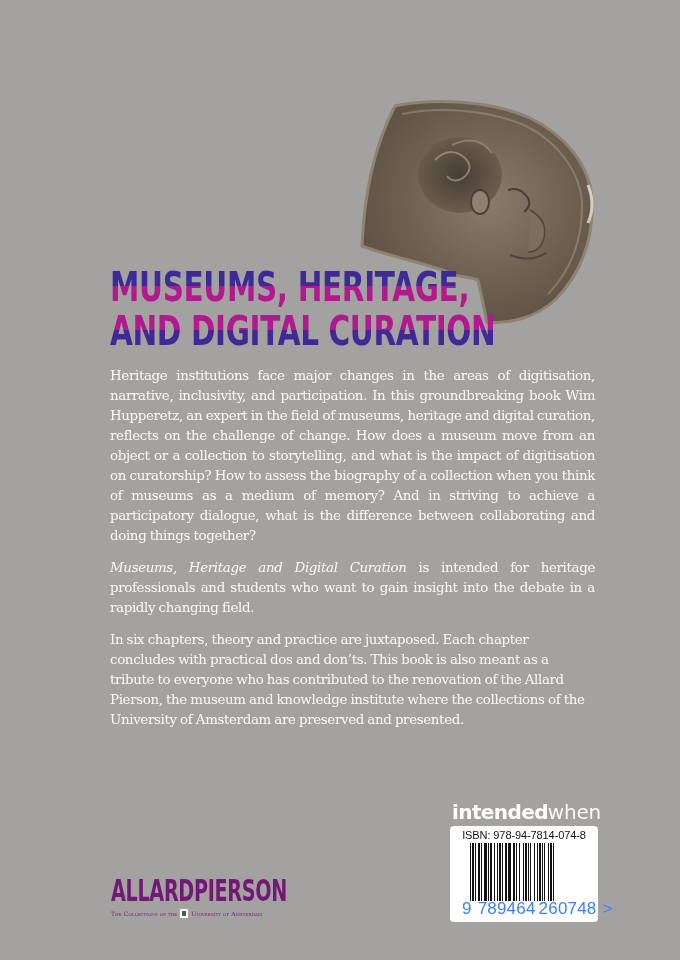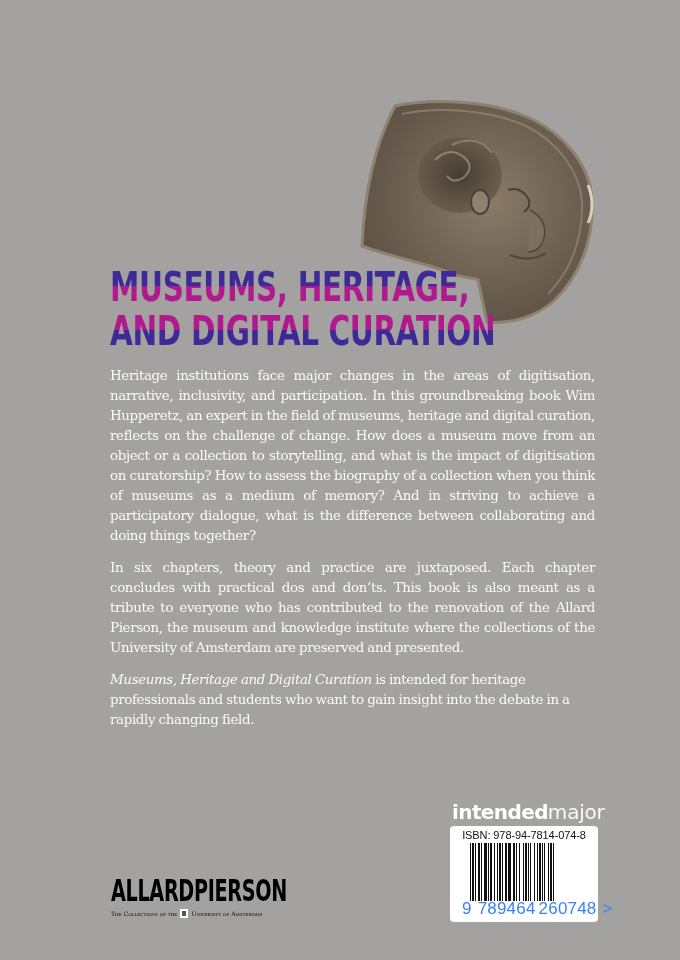--- a/index.html
+++ b/index.html
@@ -81,21 +81,21 @@
       position: absolute; left: 12px; bottom: 3px;
       font-family: "Liberation Sans", sans-serif;
       font-size: 17px; color: #3b82f6; white-space: nowrap; letter-spacing: 0.2px;
     }
     .barcode-digits .d0 { margin-right: 6px; }
     .barcode-digits .d2 { margin-left: 3px; }
     .barcode-digits .arrow { margin-left: 6px; }
 
     .museum-logo {
       position: absolute; left: 111px; top: 876px;
-      color: #000000;
+      color: #701a75;
     }
     .museum-logo .name {
       display: block;
       font-family: "DejaVu Sans", sans-serif;
       font-weight: bold;
       font-size: 30px; line-height: 30px;
       transform: scaleX(0.64); transform-origin: left top;
       white-space: nowrap; letter-spacing: -0.5px;
     }
     .museum-logo .tag {
@@ -142,26 +142,26 @@
   </svg>
 </div>
 
 <h1 class="title">
   <span class="line l1">MUSEUMS, HERITAGE,</span>
   <span class="line l2">AND DIGITAL CURATION</span>
 </h1>
 
 <div class="body-text">
   <p>Heritage institutions face major changes in the areas of digitisation, narrative, inclusivity, and participation. In this groundbreaking book Wim Hupperetz, an expert in the field of museums, heritage and digital curation, reflects on the challenge of change. How does a museum move from an object or a collection to storytelling, and what is the impact of digitisation on curatorship? How to assess the biography of a collection when you think of museums as a medium of memory? And in striving to achieve a participatory dialogue, what is the difference between collaborating and doing things together?</p>
+  <p><em>Museums, Heritage and Digital Curation</em><span> is intended for heritage professionals and students who want to gain insight into the debate in a rapidly changing field.</span></p>
   <p>In six chapters, theory and practice are juxtaposed. Each chapter concludes with practical dos and don’ts. This book is also meant as a tribute to everyone who has contributed to the renovation of the Allard Pierson, the museum and knowledge institute where the collections of the University of Amsterdam are preserved and presented.</p>
-  <p><em>Museums, Heritage and Digital Curation</em><span> is intended for heritage professionals and students who want to gain insight into the debate in a rapidly changing field.</span></p>
 </div>
 
 <div class="publisher">
-  <span class="bold">intended</span><span class="light">major</span>
+  <span class="bold">intended</span><span class="light">when</span>
 </div>
 
 <div class="barcode-box">
   <div class="isbn-text">ISBN: 978-94-7814-074-8</div>
   <div class="bars" id="bars">
       <span style="width: 0.95px; background: rgb(17, 17, 17);"></span>
       <span style="width: 0.95px; background: rgb(255, 255, 255);"></span>
       <span style="width: 1.9px; background: rgb(17, 17, 17);"></span>
       <span style="width: 0.95px; background: rgb(255, 255, 255);"></span>
       <span style="width: 0.95px; background: rgb(17, 17, 17);"></span>

